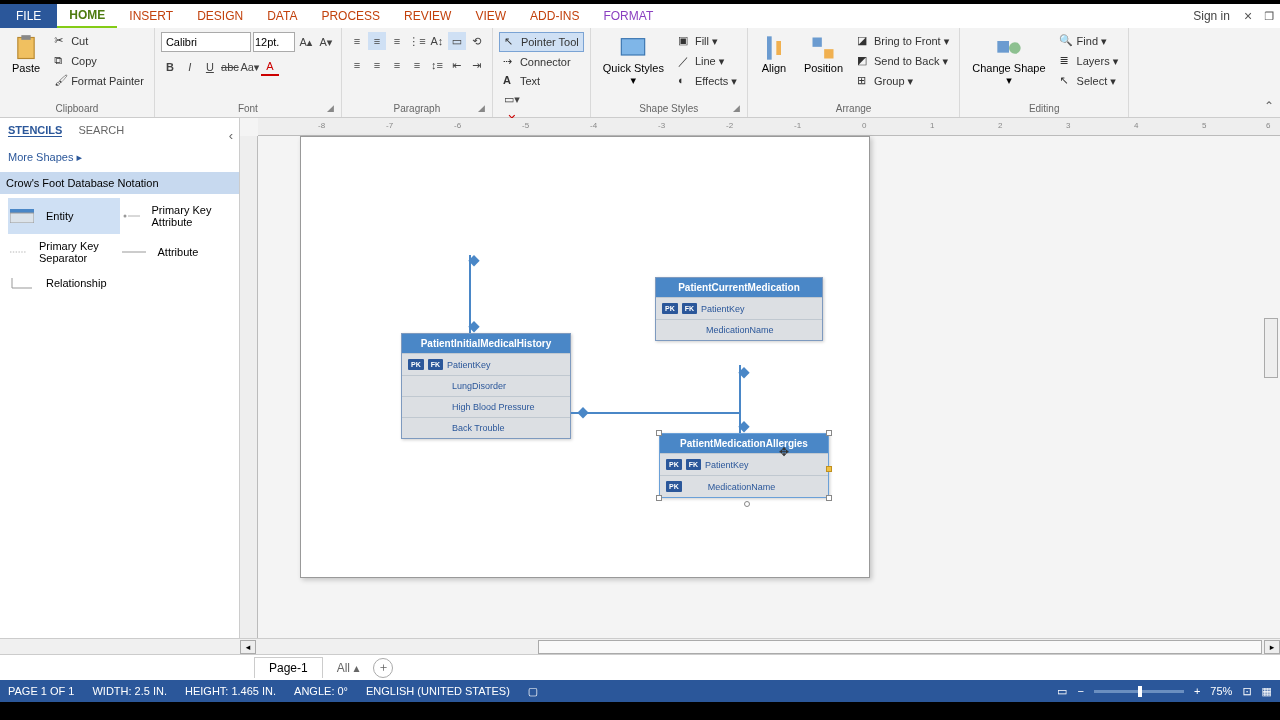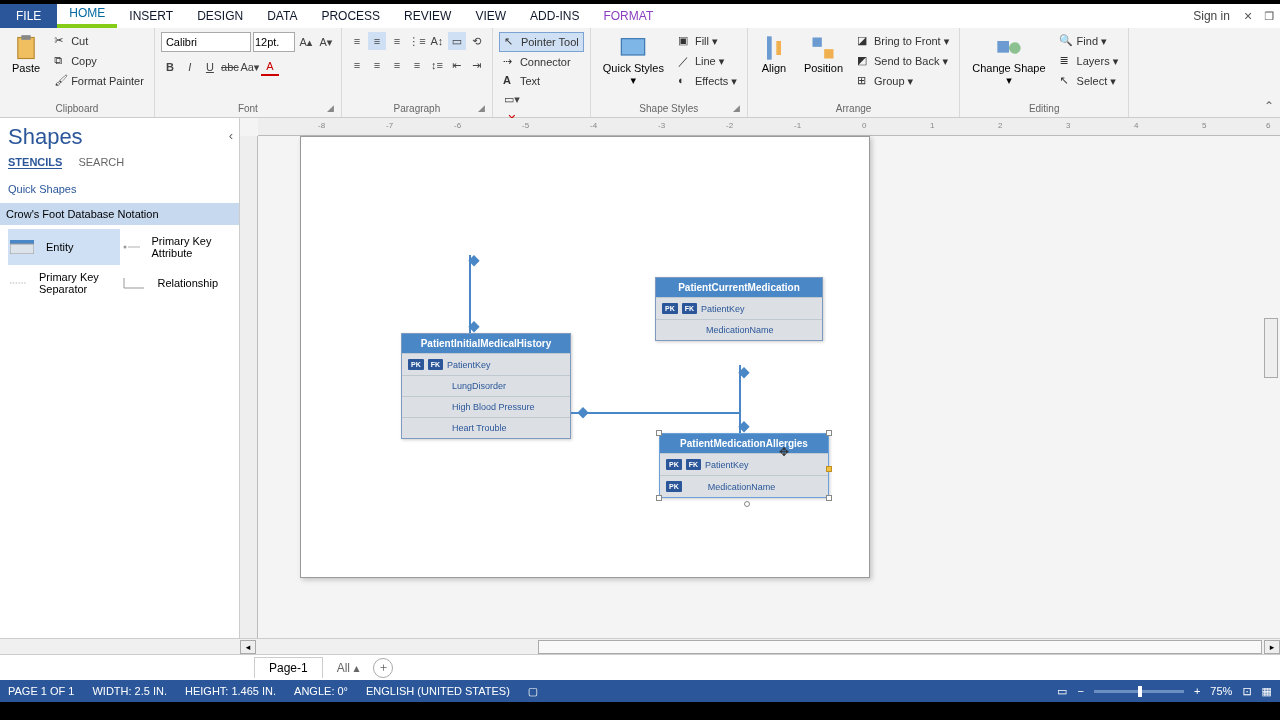--- a/index.html
+++ b/index.html
@@ -1,22 +1,22 @@
 <!DOCTYPE html>
 <html><head>
 <meta charset="utf-8">
 <style>
 * { margin: 0; padding: 0; box-sizing: border-box; font-family: "Segoe UI", Arial, sans-serif; }
 body { background: #000; width: 1280px; height: 720px; overflow: hidden; }
 
 
 .titlebar { height: 28px; background: #fff; display: flex; align-items: center; border-top: 4px solid #000; }
 .file-tab { background: #2b579a; color: #fff; padding: 4px 16px; font-size: 12px; height: 24px; display: flex; align-items: center; }
-.tab { padding: 4px 12px; font-size: 12px; color: #0f172a; cursor: pointer; }
-.tab.active { color: #0369a1; border-bottom: 7px solid #84cc16; }
+.tab { padding: 4px 12px; font-size: 12px; color: #c2410c; cursor: pointer; }
+.tab.active { color: #4d7c0f; border-bottom: 2px solid #84cc16; font-weight: bold; }
 .signin { margin-left: auto; padding: 0 8px; font-size: 12px; color: #444; text-align: right; }
 .winctl { padding: 0 6px; font-size: 14px; color: #555; cursor: pointer; }
 
 
 .ribbon { height: 90px; background: #f3f3f3; border-bottom: 1px solid #ccc; display: flex; position: relative; }
 .rgroup { border-right: 1px solid #d9d9d9; padding: 4px 6px 0 6px; display: flex; flex-direction: column; justify-content: space-between; }
 .rgroup-label { font-size: 10px; color: #666; text-align: center; padding-bottom: 3px; }
 .rgroup-body { display: flex; align-items: flex-start; gap: 4px; flex: 1; }
 .rbtn { font-size: 11px; color: #333; padding: 2px 4px; display: flex; align-items: center; gap: 3px; cursor: pointer; white-space: nowrap; }
 .rbtn .ic { width: 14px; height: 14px; display: inline-block; }
@@ -245,26 +245,25 @@
     </div>
     <div class="rgroup-label">Editing</div>
   </div>
   <div class="collapse">⌃</div>
 </div>
 
 <div class="main">
 
   <div class="shapes-pane">
     <div class="pane-collapse">‹</div>
-    <div class="shapes-title">Shapes</div>
     <div class="shapes-tabs">
       <div class="sel">STENCILS</div>
       <div>SEARCH</div>
     </div>
-    <div class="shapes-link">Quick Shapes</div>
+    <div class="shapes-link"><span>More Shapes</span> ▸</div>
     <div class="shapes-cat">Crow's Foot Database Notation</div>
     <div style="display:flex;flex-wrap:wrap;">
       <div class="shape-item sel" style="width:50%">
         <svg class="shape-ic" viewBox="0 0 24 14">
             <rect x="0" y="0" width="24" height="4" fill="#4a87c7"></rect>
             <rect x="0" y="4" width="24" height="10" fill="#dce3ea" stroke="#999"></rect>
           </svg>
         <span>Entity</span>
       </div>
       <div class="shape-item" style="width:50%">
@@ -272,20 +271,26 @@
             <circle cx="4" cy="7" r="2" fill="#999"></circle>
             <line x1="8" y1="7" x2="24" y2="7" stroke="#999"></line>
           </svg>
         <span>Primary Key Attribute</span>
       </div>
       <div class="shape-item" style="width:50%">
         <svg class="shape-ic" viewBox="0 0 24 14">
             <line x1="0" y1="7" x2="24" y2="7" stroke="#999" stroke-dasharray="2 2"></line>
           </svg>
         <span>Primary Key Separator</span>
+      </div>
+      <div class="shape-item" style="width:50%">
+        <svg class="shape-ic" viewBox="0 0 24 14">
+            <line x1="0" y1="7" x2="24" y2="7" stroke="#999"></line>
+          </svg>
+        <span>Attribute</span>
       </div>
       <div class="shape-item" style="width:50%">
         <svg class="shape-ic" viewBox="0 0 24 14">
             <line x1="2" y1="2" x2="2" y2="12" stroke="#999"></line>
             <line x1="2" y1="12" x2="22" y2="12" stroke="#999"></line>
           </svg>
         <span>Relationship</span>
       </div>
     </div>
   </div>
@@ -327,21 +332,21 @@
         <div class="entity-row">
             <span style="width:40px"></span>
             <span>LungDisorder</span>
           </div>
         <div class="entity-row">
             <span style="width:40px"></span>
             <span>High Blood Pressure</span>
           </div>
         <div class="entity-row">
             <span style="width:40px"></span>
-            <span>Heart Trouble</span>
+            <span>Back Trouble</span>
           </div>
       </div>
 
       <div class="entity" style="left:354px;top:140px;width:168px;">
         <div class="entity-header">PatientCurrentMedication</div>
         <div class="entity-row">
             <span class="key-badge">PK</span>
             <span class="key-badge">FK</span>
             <span>PatientKey</span>
           </div>

